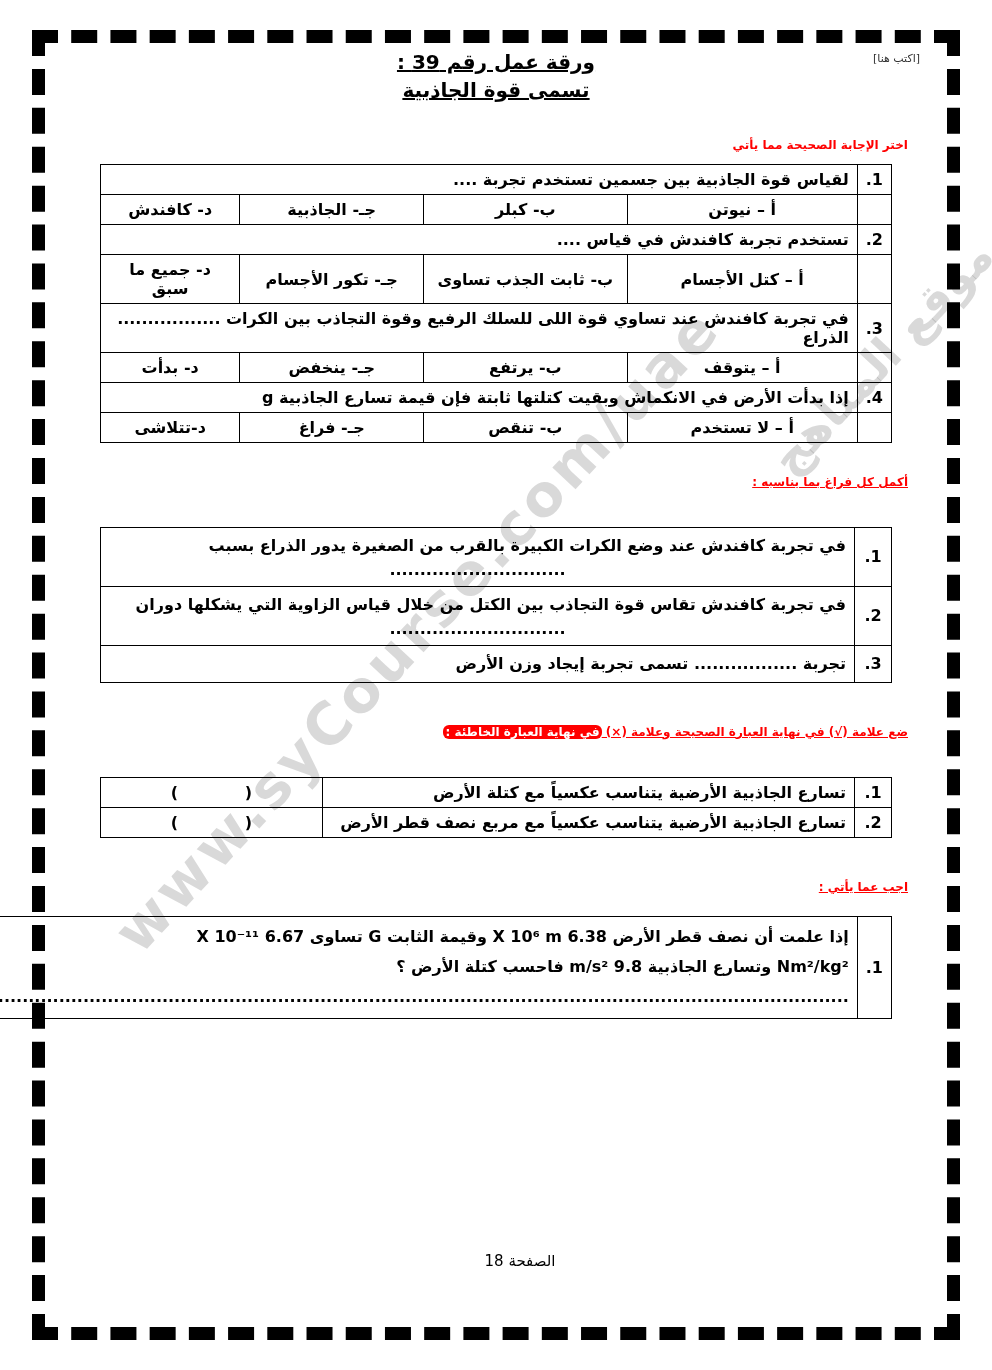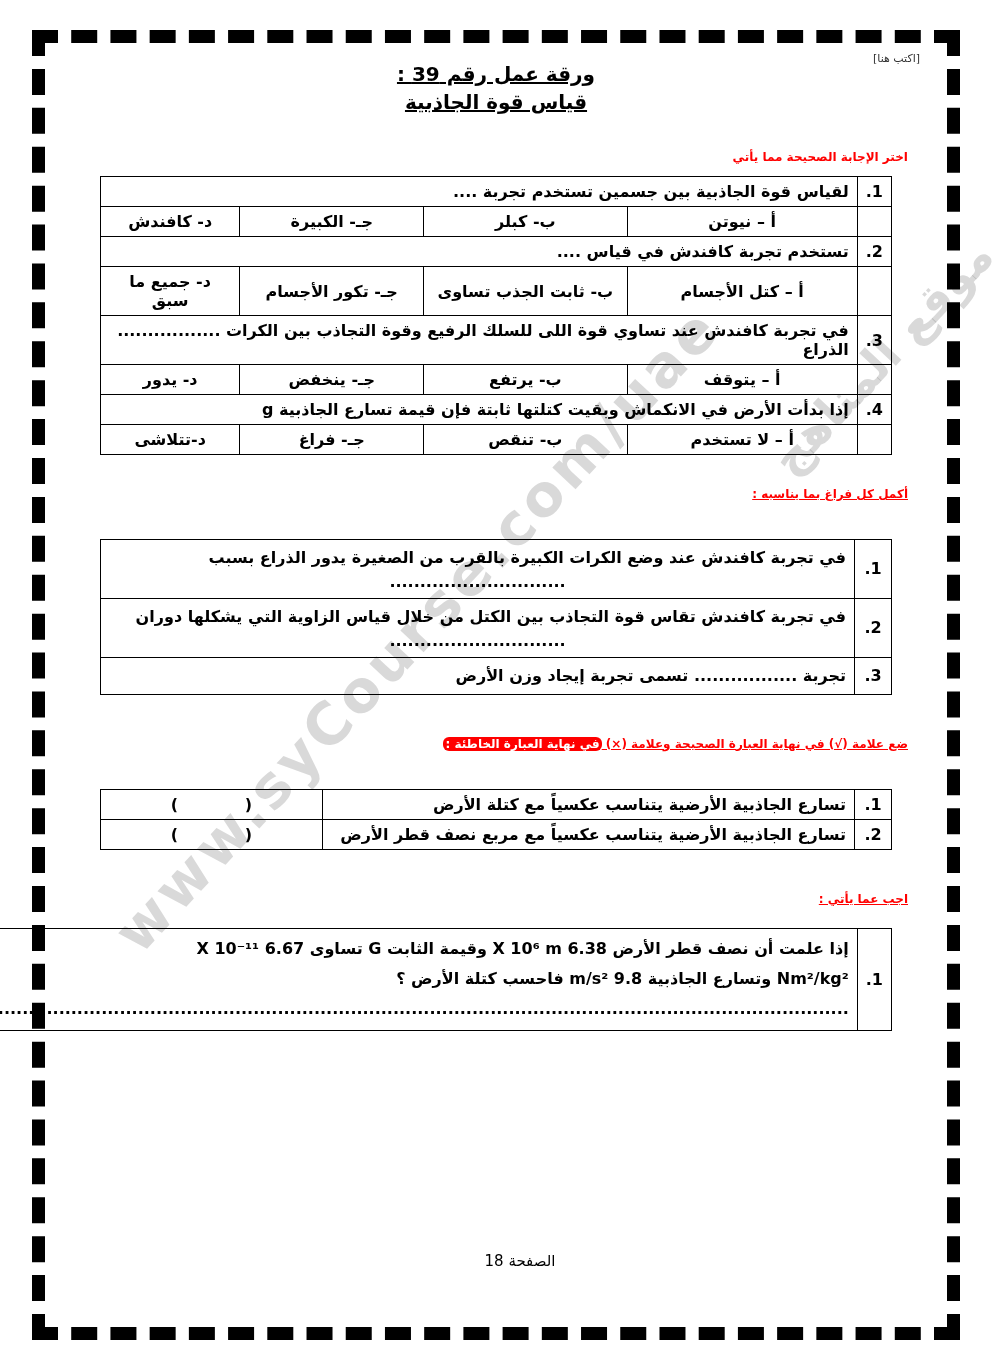--- a/index.html
+++ b/index.html
@@ -41,21 +41,21 @@
     font-size: 46px;
     letter-spacing: 2px;
     top: 330px;
     right: -40px;
     transform: rotate(-47deg);
   }
   .content {
     position: relative;
     z-index: 1;
     direction: rtl;
-    padding: 60px 78px 0 78px;
+    padding: 48px 78px 0 78px;
     color: #000;
   }
   .corner-note {
     position: absolute;
     top: 52px;
     right: 72px;
     font-size: 11px;
     color: #333;
     z-index: 2;
   }
@@ -125,21 +125,21 @@
 
   <div class="wm wm-url">www.syCourse.com/uae</div>
   <div class="wm wm-site">موقع المناهج</div>
 
   <div class="corner-note">[اكتب هنا]</div>
 
   <div class="content">
 
     <div class="title">
       <span class="tline">ورقة عمل رقم 39 :</span><br>
-      <span class="tline">قياس قوة الجاذبية</span>
+      <span class="tline">تسمى قوة الجاذبية</span>
     </div>
 
     <div class="heading">اختر الإجابة الصحيحة مما يأتي</div>
 
     <table class="tbl">
       <colgroup>
         <col style="width:30px">
           <col style="width:232px">
           <col style="width:205px">
           <col style="width:185px">
@@ -147,21 +147,21 @@
       </colgroup>
       <tbody>
         <tr>
           <td class="num">1.</td>
           <td class="qtext" colspan="4">لقياس قوة الجاذبية بين جسمين تستخدم تجربة ....</td>
         </tr>
         <tr>
           <td class="num"></td>
           <td class="opt">أ – نيوتن</td>
           <td class="opt">ب-  كبلر</td>
-          <td class="opt">جـ- الكبيرة</td>
+          <td class="opt">جـ- الجاذبية</td>
           <td class="opt">د- كافندش</td>
         </tr>
         <tr>
           <td class="num">2.</td>
           <td class="qtext" colspan="4">تستخدم تجربة كافندش في قياس ....</td>
         </tr>
         <tr>
           <td class="num"></td>
           <td class="opt">أ – كتل الأجسام</td>
           <td class="opt">ب-  ثابت الجذب تساوى</td>
@@ -170,21 +170,21 @@
         </tr>
         <tr>
           <td class="num">3.</td>
           <td class="qtext" colspan="4">في تجربة كافندش عند تساوي قوة اللى للسلك الرفيع وقوة التجاذب بين الكرات ................. الذراع</td>
         </tr>
         <tr>
           <td class="num"></td>
           <td class="opt">أ – يتوقف</td>
           <td class="opt">ب-  يرتفع</td>
           <td class="opt">جـ- ينخفض</td>
-          <td class="opt">د- يدور</td>
+          <td class="opt">د- بدأت</td>
         </tr>
         <tr>
           <td class="num">4.</td>
           <td class="qtext" colspan="4">إذا بدأت الأرض في الانكماش وبقيت كتلتها ثابتة فإن قيمة تسارع الجاذبية g</td>
         </tr>
         <tr>
           <td class="num"></td>
           <td class="opt">أ – لا تستخدم</td>
           <td class="opt">ب-  تنقص</td>
           <td class="opt">جـ- فراغ</td>

